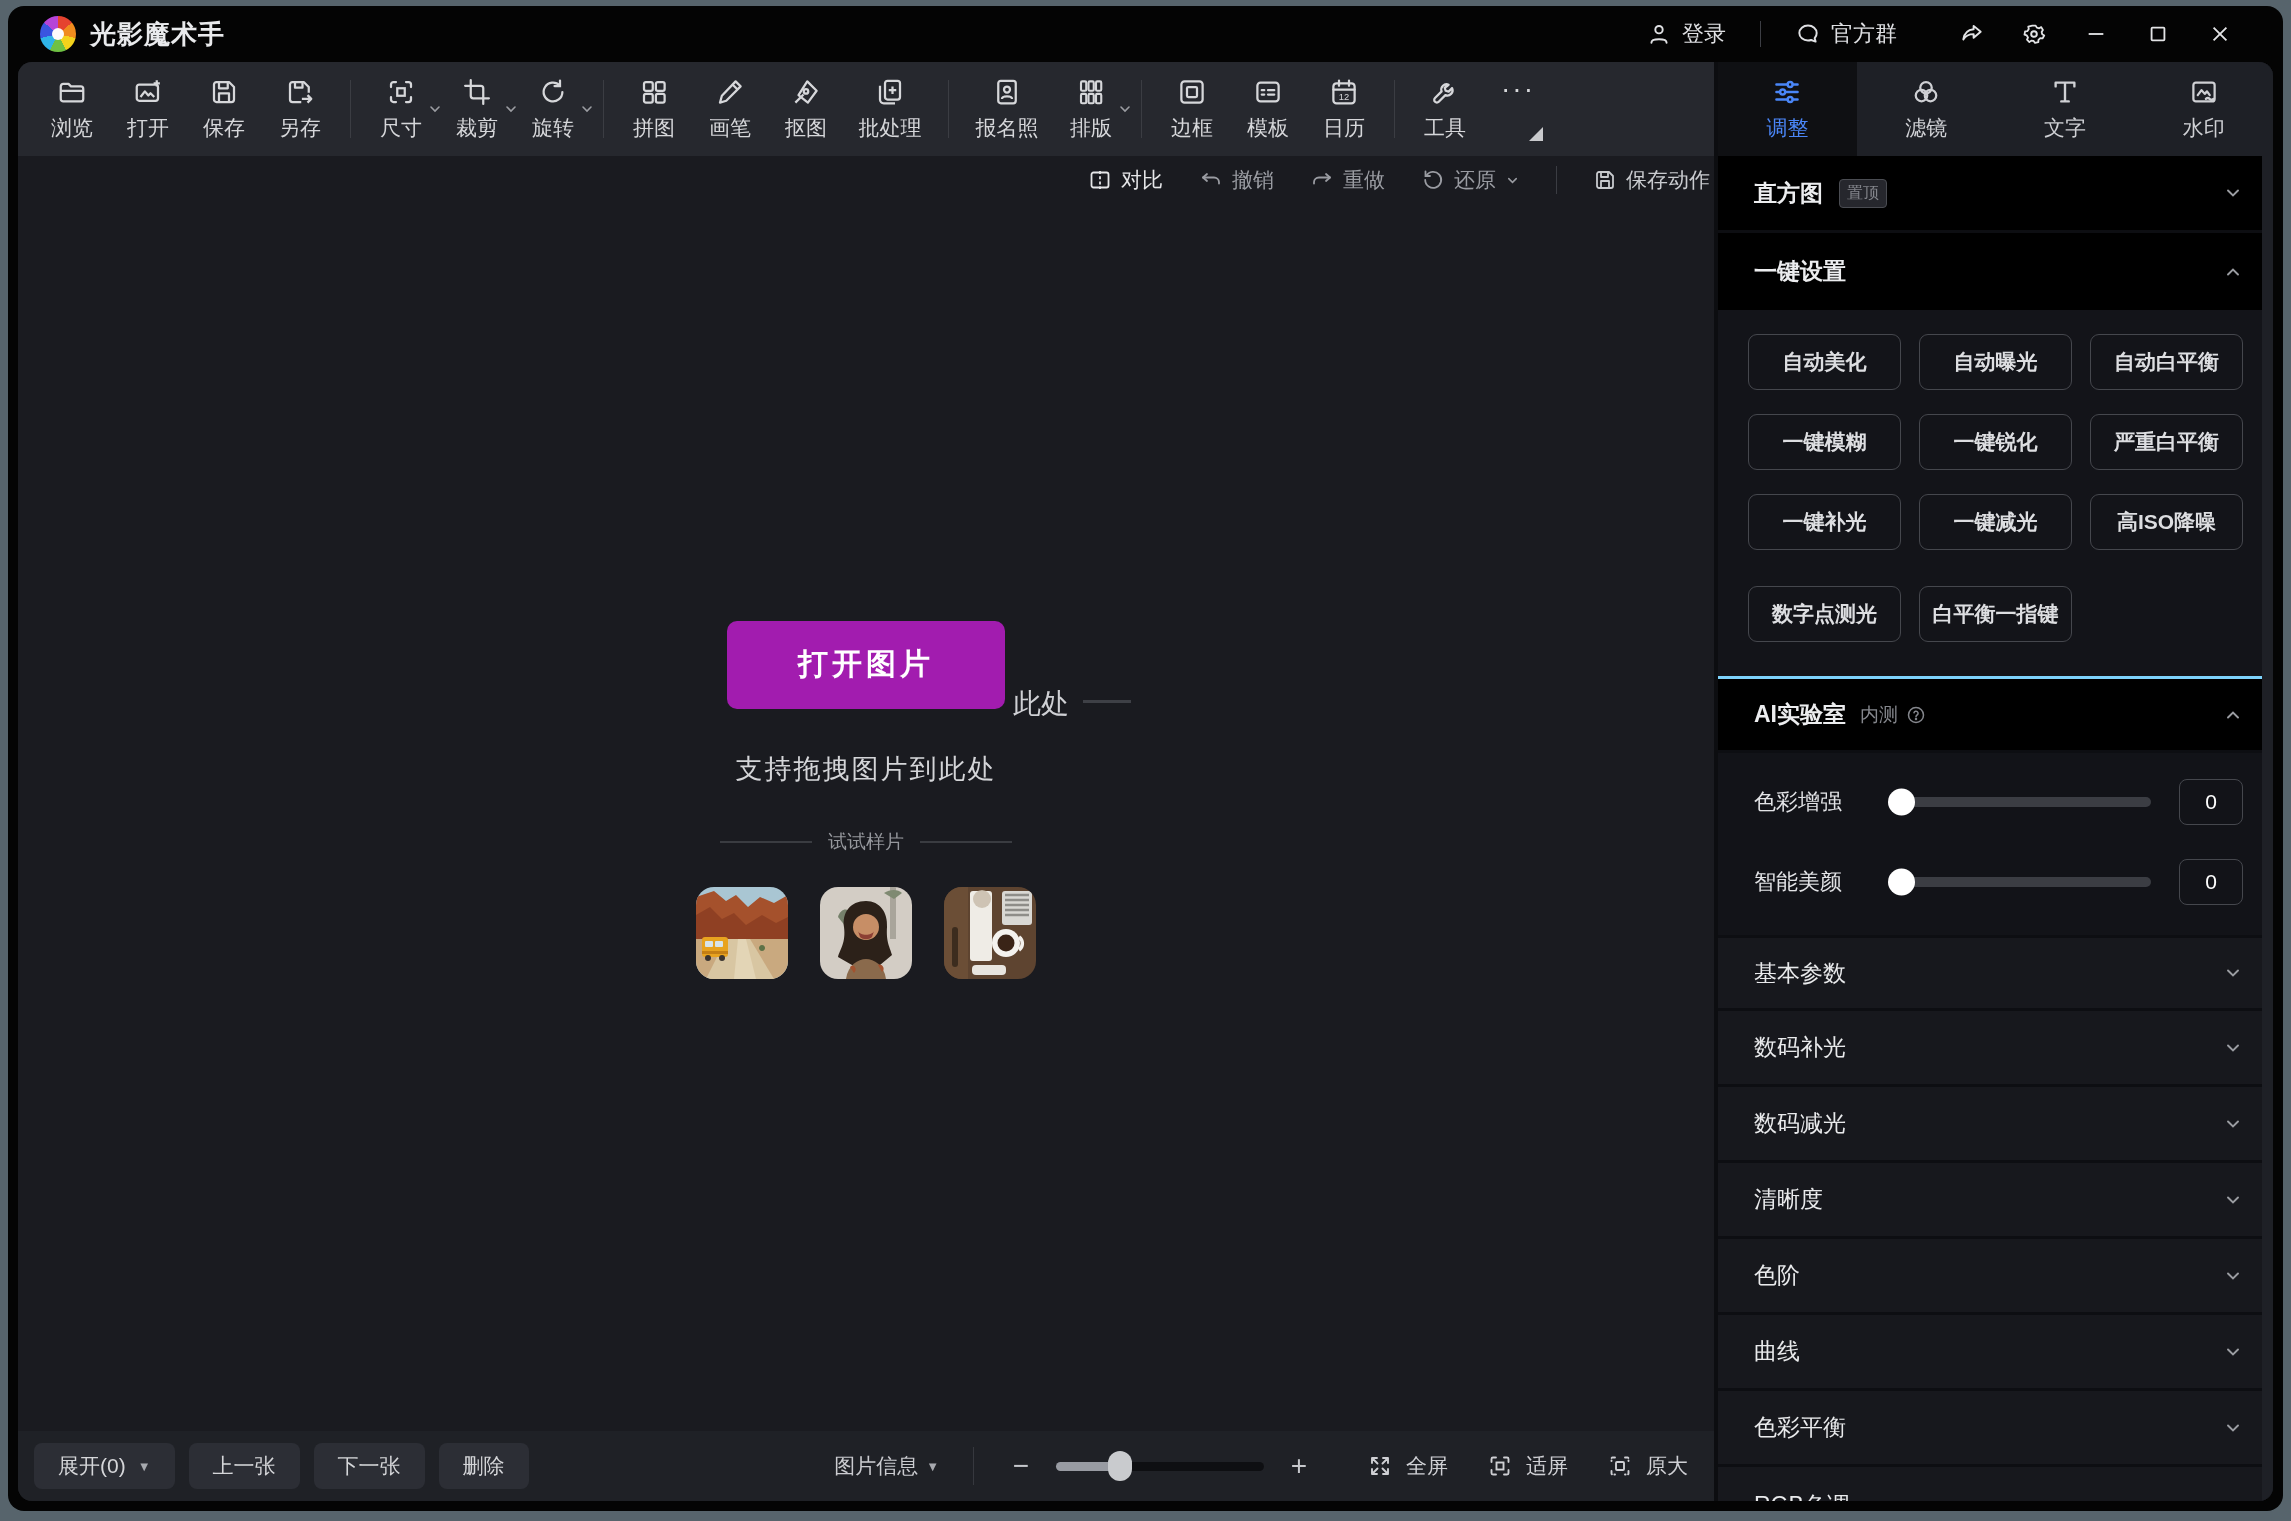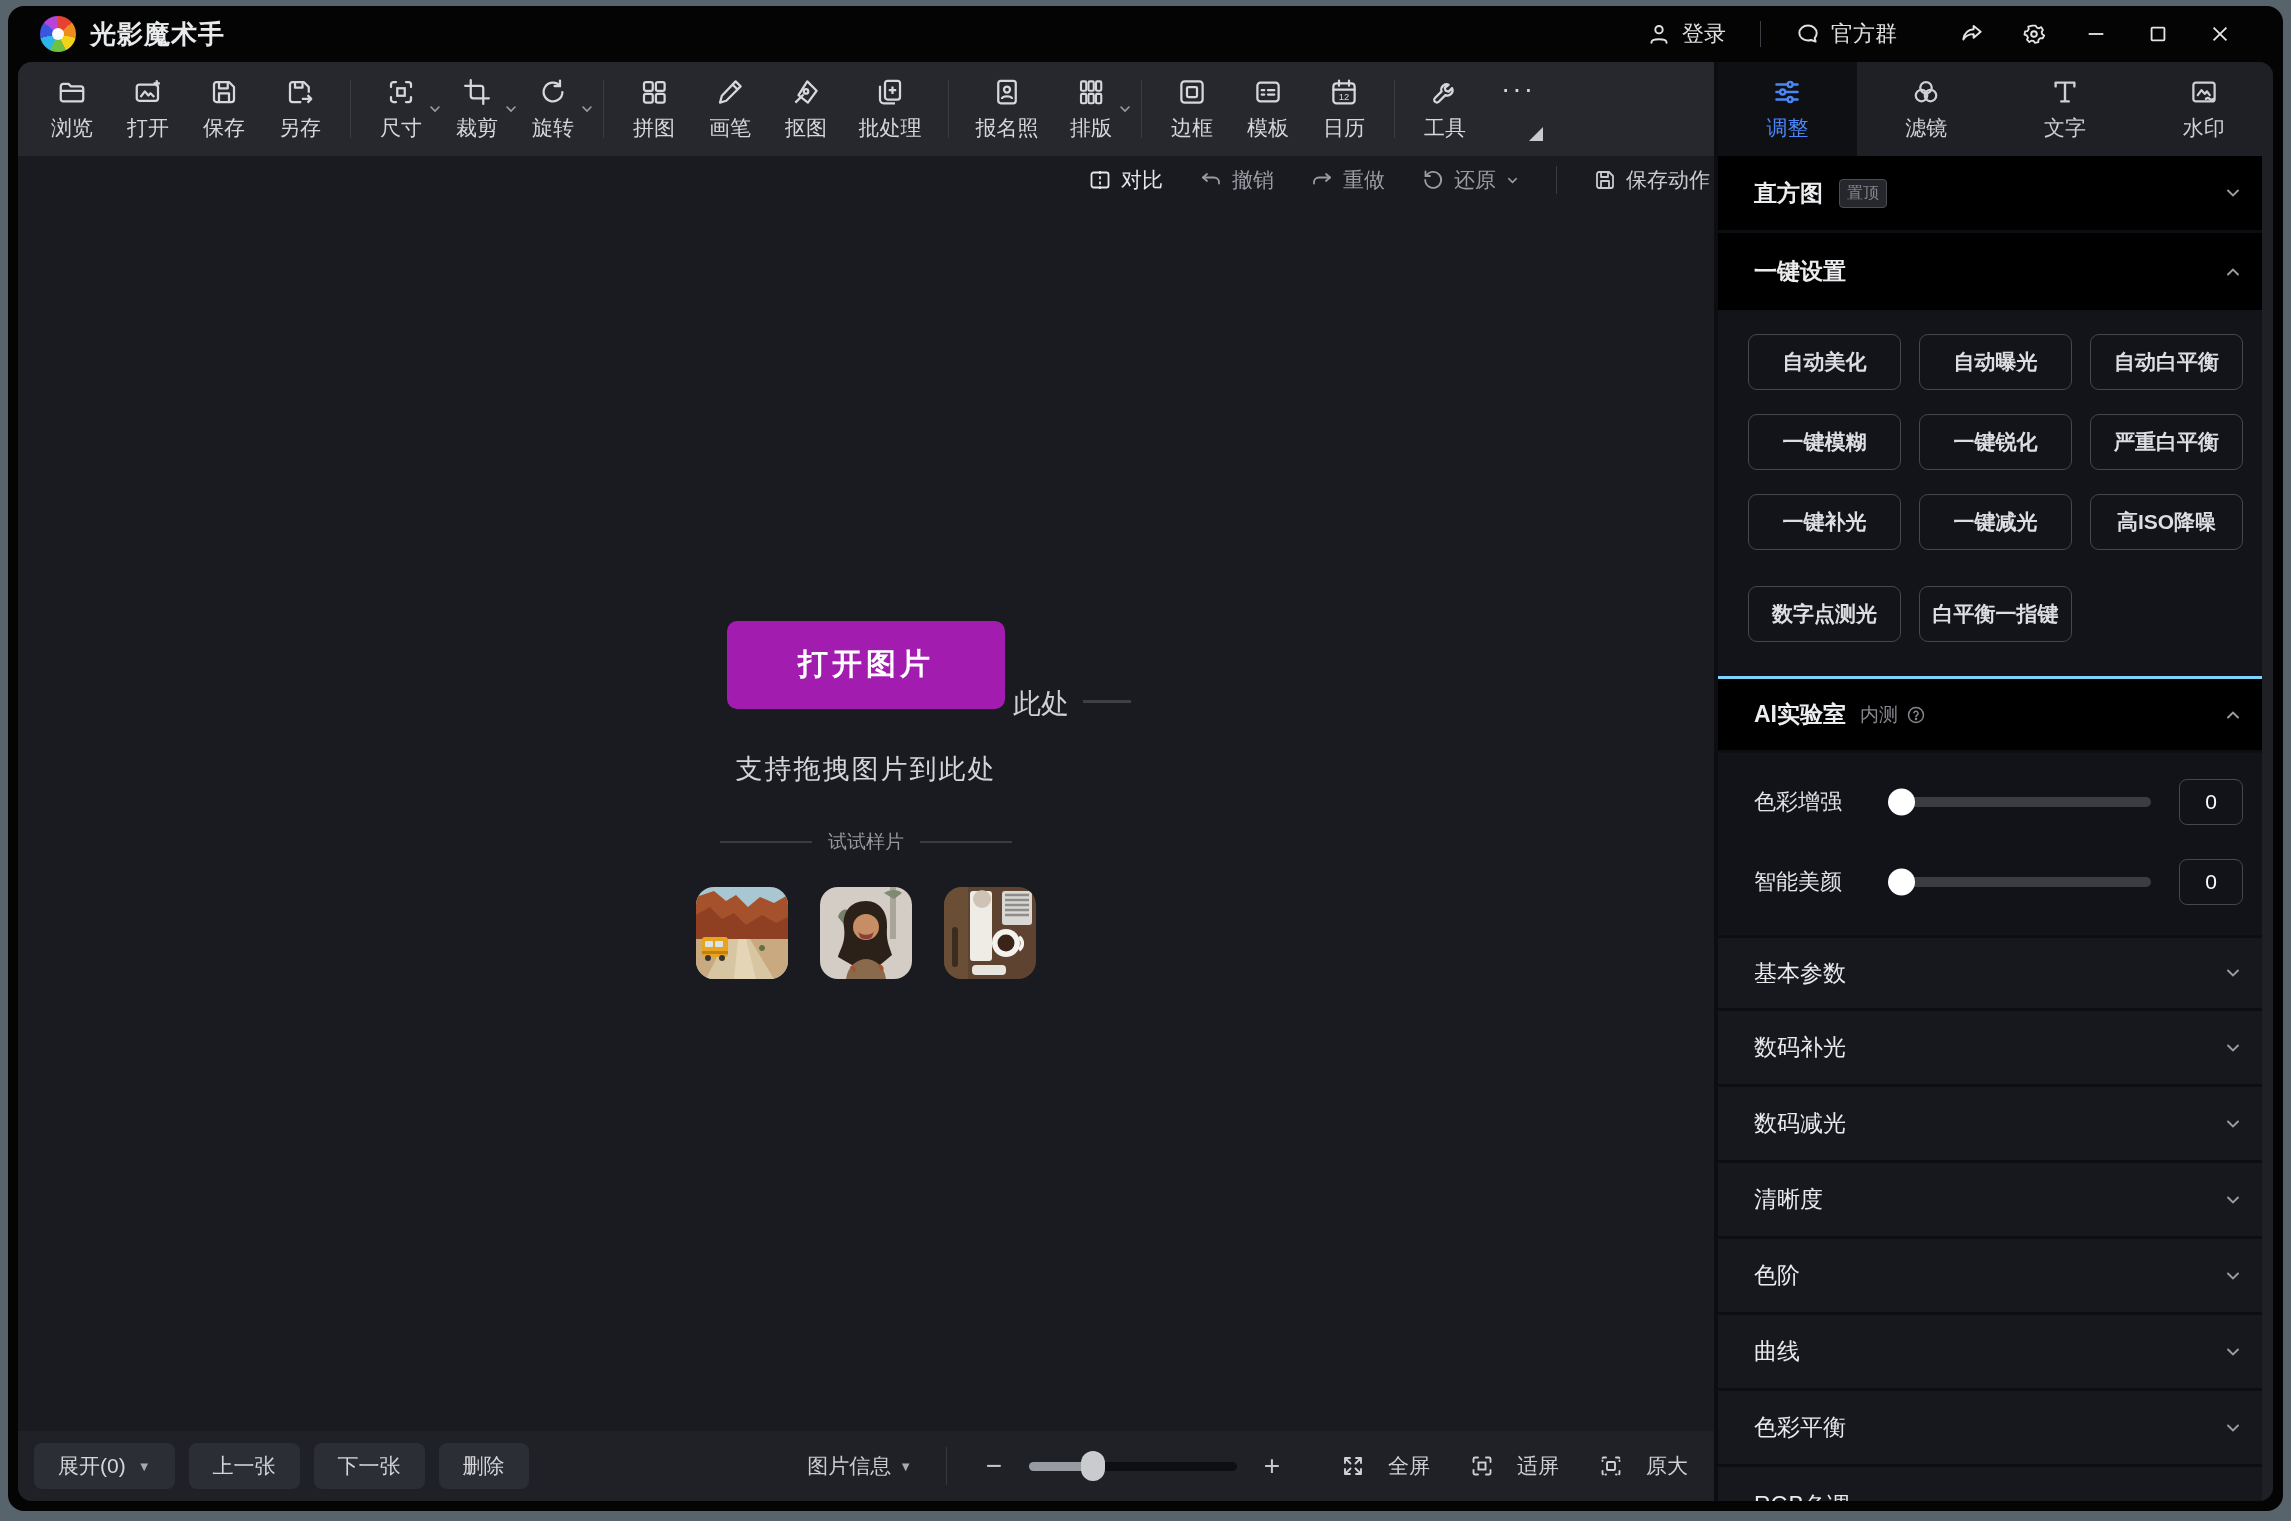--- a/index.html
+++ b/index.html
@@ -64,21 +64,21 @@
   .bb-btn { height:46px; background:#2c2e35; border:none; border-radius:8px; color:#d5d6d9; font-size:21px; padding:0 24px; margin-right:14px; display:flex; align-items:center; gap:12px; font-family:inherit; }
   .bb-caret { font-size:13px; color:#a7a9ae; }
   .bb-mid-spacer { flex:1; }
   .bb-info { display:flex; align-items:center; gap:8px; font-size:21px; color:#cbccd0; }
   .bb-div { width:1px; height:38px; background:#36383e; margin:0 34px; }
   .zoom-ctrl { display:flex; align-items:center; gap:22px; }
   .zoom-sign { font-size:28px; color:#c6c8cc; width:26px; text-align:center; }
   .zoom-track { position:relative; width:208px; height:9px; border-radius:5px; background:linear-gradient(to right,#989ba2 0 34%,#0e0f12 34% 100%); }
   .zoom-thumb { position:absolute; left:31%; top:50%; transform:translate(-50%,-50%); width:24px; height:30px; border-radius:12px; background:#c9cbce; }
   .bb-right { display:flex; align-items:center; gap:40px; margin-left:56px; margin-right:10px; }
-  .bb-vbtn { display:flex; align-items:center; gap:23px; font-size:21px; color:#cfd0d4; }
+  .bb-vbtn { display:flex; align-items:center; gap:14px; font-size:21px; color:#cfd0d4; }
   .bb-vbtn .ico { width:24px; height:24px; }
 
   
   .panel { width:559px; background:#131419; display:flex; flex-direction:column; border-left:4px solid #0c0d10; position:relative; }
   .tabs { height:94px; display:flex; }
   .tab { flex:1; background:#1e2026; display:flex; flex-direction:column; align-items:center; justify-content:center; gap:7px; color:#cfd0d4; font-size:21px; }
   .tab .ico { width:30px; height:30px; }
   .tab.active { background:#0f1013; color:#4a86f7; }
   .panel-scroll { flex:1; position:relative; overflow:hidden; display:flex; flex-direction:column; }
   .sec-row { min-height:77px; display:flex; align-items:center; padding:0 30px 0 36px; color:#ecedef; font-size:23px; font-weight:600; background:#000000; border-bottom:3px solid #0d0e12; }

